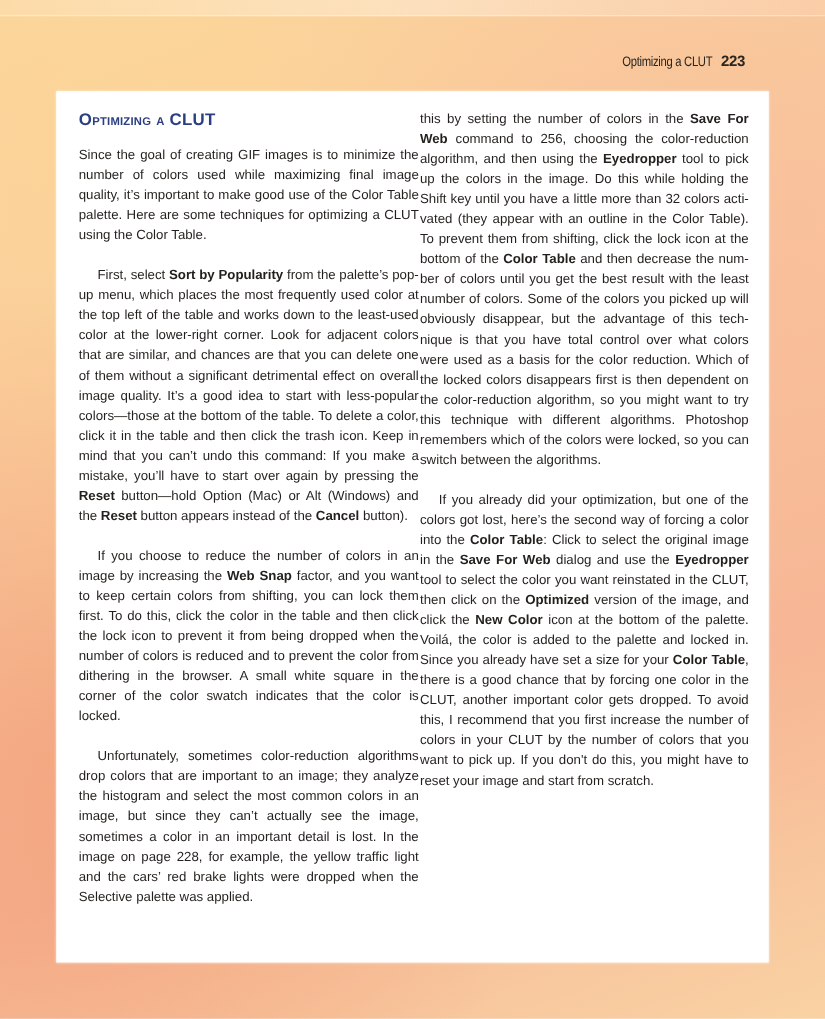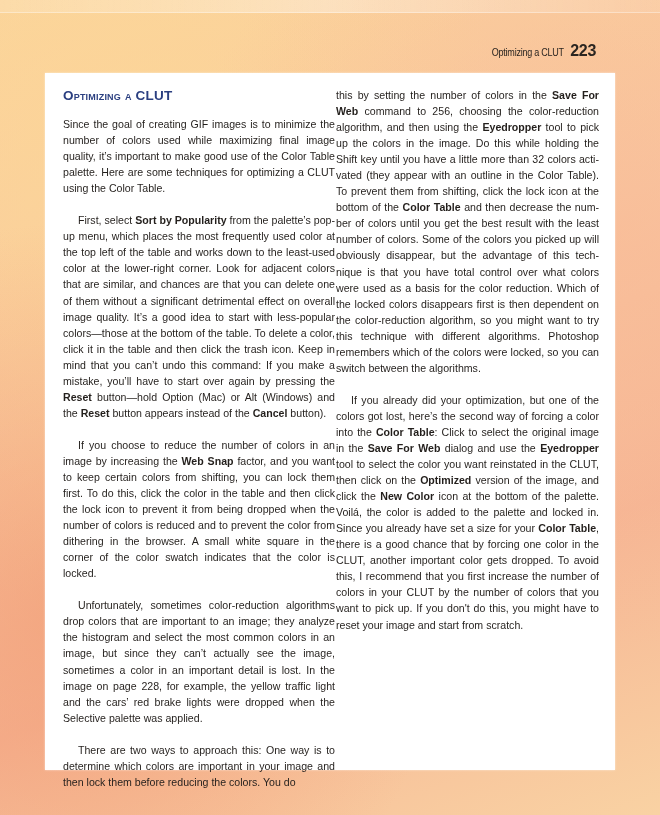--- a/index.html
+++ b/index.html
@@ -16,21 +16,21 @@
       position: absolute; left: 0; top: 0; width: 660px; height: 12px;
       background: linear-gradient(90deg, rgba(255,255,255,0.15), rgba(255,255,255,0.35), rgba(255,255,255,0.1));
       border-bottom: 1px solid rgba(255,255,255,0.35);
     }
     .running-head {
       position: absolute; right: 64px; top: 42px;
       font-size: 11px; color: #2a2520; letter-spacing: -0.3px;
       font-family: "Liberation Sans Narrow", "Liberation Sans", sans-serif;
     }
     .running-head .title { transform: scaleX(0.82); display: inline-block; transform-origin: right center; }
-    .running-head .page-num { font-weight: bold; font-size: 16px; margin-left: 4px; }
+    .running-head .page-num { font-weight: bold; font-size: 12px; margin-left: 4px; }
     .panel {
       position: absolute; left: 45px; top: 73px; width: 570px; height: 697px;
       background: #ffffff;
       box-shadow: 0 0 2px rgba(255,255,255,0.6);
     }
     .col {
       position: absolute; top: 14px;
       font-size: 10.6px; line-height: 16.05px; color: #231f1c;
       text-align: justify; hyphens: manual;
     }
@@ -55,19 +55,18 @@
   <span class="page-num">223</span>
 </div>
 
 <div class="panel">
   <div class="col col-left">
     <div class="heading">Optimizing a CLUT</div>
     <p><span>Since the goal of creating GIF images is to minimize the number of colors used while maximizing final image quality, it’s important to make good use of the Color Table palette. Here are some techniques for optimizing a CLUT using the Color Table.</span></p>
     <p class="indent"><span>First, select </span><b>Sort by Popularity</b><span> from the palette’s pop-up menu, which places the most frequently used color at the top left of the table and works down to the least-used color at the lower-right corner. Look for adja­cent colors that are similar, and chances are that you can delete one of them without a significant detri­mental effect on overall image quality. It’s a good idea to start with less-popular colors—those at the bottom of the table. To delete a color, click it in the table and then click the trash icon. Keep in mind that you can’t undo this command: If you make a mistake, you’ll have to start over again by pressing the </span><b>Reset</b><span> button—hold Option (Mac) or Alt (Windows) and the </span><b>Reset</b><span> button appears instead of the </span><b>Cancel</b><span> button).</span></p>
     <p class="indent"><span>If you choose to reduce the number of colors in an image by increasing the </span><b>Web Snap</b><span> factor, and you want to keep certain colors from shifting, you can lock them first. To do this, click the color in the table and then click the lock icon to prevent it from being dropped when the number of colors is reduced and to prevent the color from dithering in the browser. A small white square in the corner of the color swatch indicates that the color is locked.</span></p>
     <p class="indent"><span>Unfortunately, sometimes color-reduction algo­rithms drop colors that are important to an image; they analyze the histogram and select the most common colors in an image, but since they can’t actually see the image, sometimes a color in an important detail is lost. In the image on page 228, for example, the yellow traffic light and the cars’ red brake lights were dropped when the Selective palette was applied.</span></p>
-    <p class="indent"><span>There are two ways to approach this: One way is to determine which colors are important in your image and then lock them before reducing the colors. You do</span></p>
   </div>
   <div class="col col-right">
     <p><span>this by setting the number of colors in the </span><b>Save For Web</b><span> command to 256, choosing the color-reduction algorithm, and then using the </span><b>Eyedropper</b><span> tool to pick up the colors in the image. Do this while holding the Shift key until you have a little more than 32 colors acti­vated (they appear with an outline in the Color Table). To prevent them from shifting, click the lock icon at the bottom of the </span><b>Color Table</b><span> and then decrease the num­ber of colors until you get the best result with the least number of colors. Some of the colors you picked up will obviously disappear, but the advantage of this tech­nique is that you have total control over what colors were used as a basis for the color reduction. Which of the locked colors disappears first is then dependent on the color-reduction algorithm, so you might want to try this technique with different algorithms. Photoshop remembers which of the colors were locked, so you can switch between the algorithms.</span></p>
     <p class="indent"><span>If you already did your optimization, but one of the colors got lost, here’s the second way of forcing a color into the </span><b>Color Table</b><span>: Click to select the original image in the </span><b>Save For Web</b><span> dialog and use the </span><b>Eyedropper</b><span> tool to select the color you want reinstated in the CLUT, then click on the </span><b>Optimized</b><span> version of the image, and click the </span><b>New Color</b><span> icon at the bottom of the palette. Voilá, the color is added to the palette and locked in. Since you already have set a size for your </span><b>Color Table</b><span>, there is a good chance that by forcing one color in the CLUT, another important color gets dropped. To avoid this, I recommend that you first increase the number of colors in your CLUT by the number of colors that you want to pick up. If you don't do this, you might have to reset your image and start from scratch.</span></p>
   </div>
 </div>
 
 </body></html>

